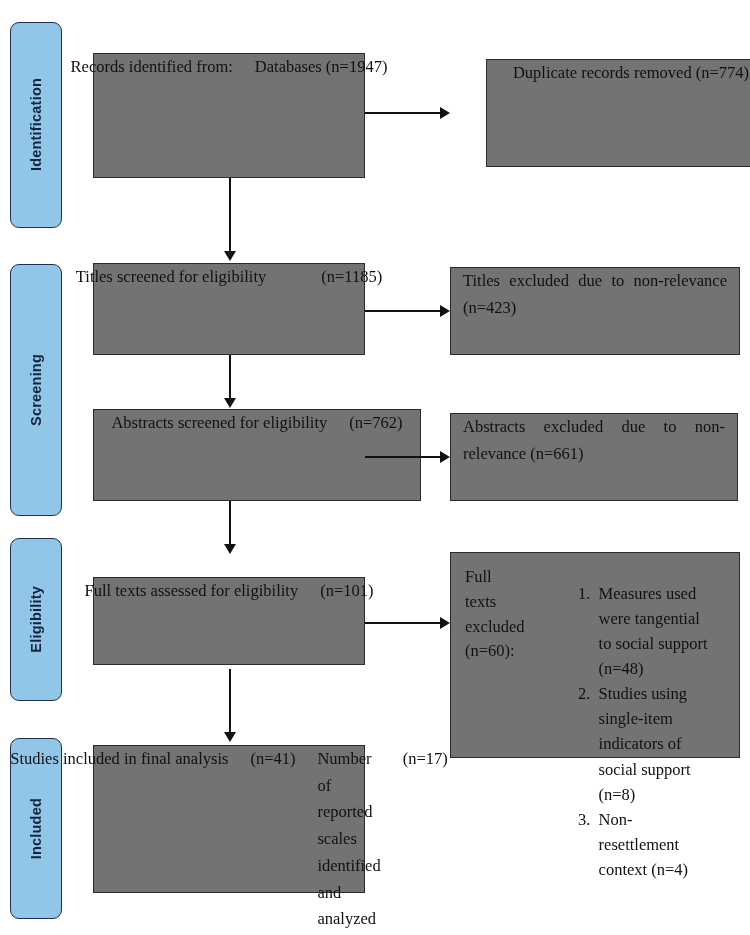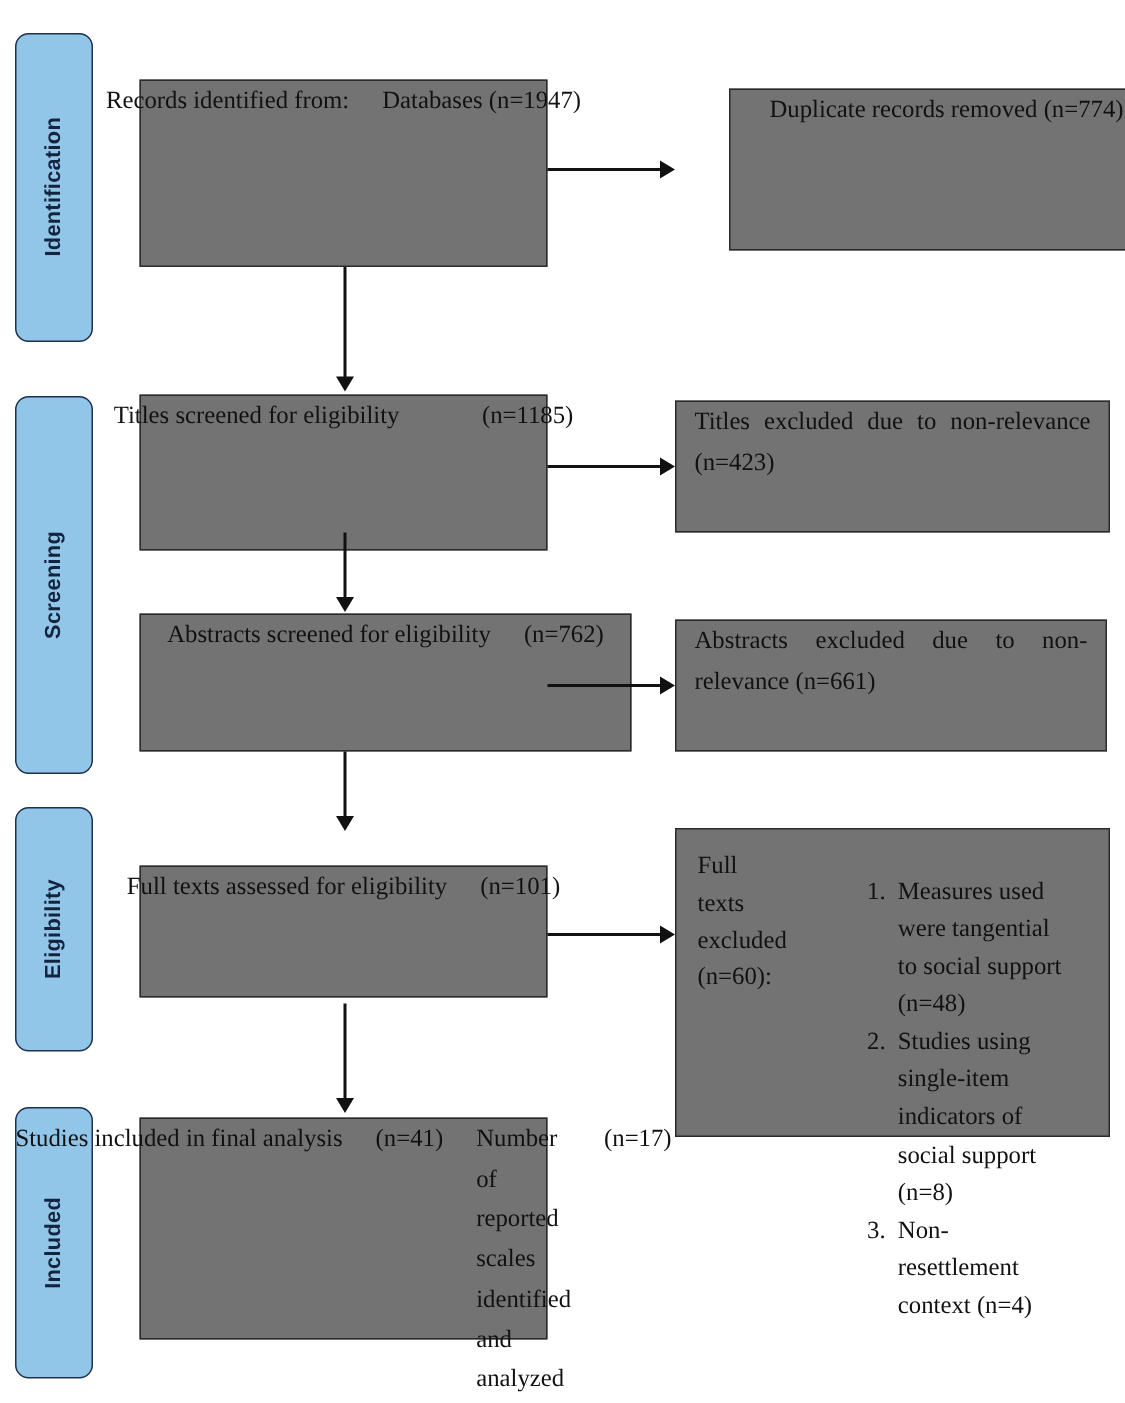--- a/index.html
+++ b/index.html
@@ -142,21 +142,21 @@
   <div class="flow-box" style="left:450px; top:59px; width:290px; height:108px;margin-left:36px;">
     <div class="line">Duplicate records removed (n=774)</div>
   </div>
 
   <div class="h-line" style="left:365px; top:112px; width:75px;"></div>
   <div class="arrow-right" style="left:440px; top:107px;"></div>
 
   <div class="v-line" style="left:229px; top:178px; height:74px;"></div>
   <div class="arrow-down" style="left:223.5px; top:251px;"></div>
 
-  <div class="flow-box" style="left:93px; top:263px; width:272px; height:104px;gap:33px;">
+  <div class="flow-box" style="left:93px; top:263px; width:272px; height:92px;gap:33px;">
     <div class="line">Titles screened for eligibility</div>
     <div class="line">(n=1185)</div>
   </div>
 
   <div class="flow-box justify" style="left:450px; top:267px; width:290px; height:88px;">
     <div class="line">Titles excluded due to non-relevance (n=423)</div>
   </div>
 
   <div class="h-line" style="left:365px; top:310px; width:75px;"></div>
   <div class="arrow-right" style="left:440px; top:305px;"></div>

